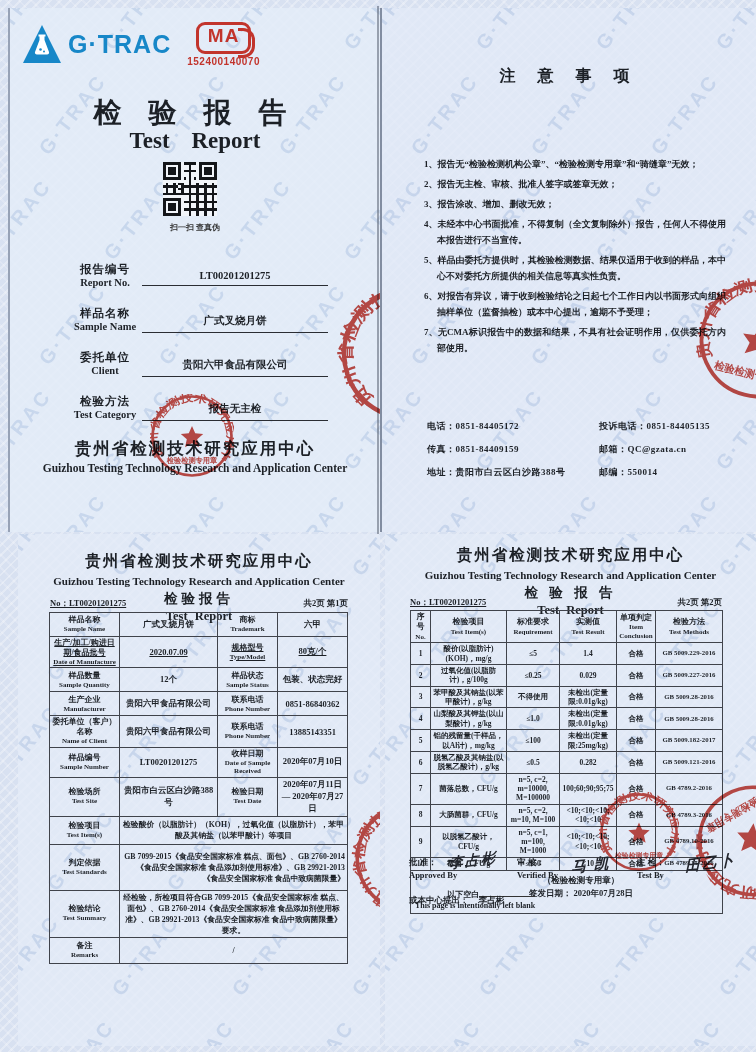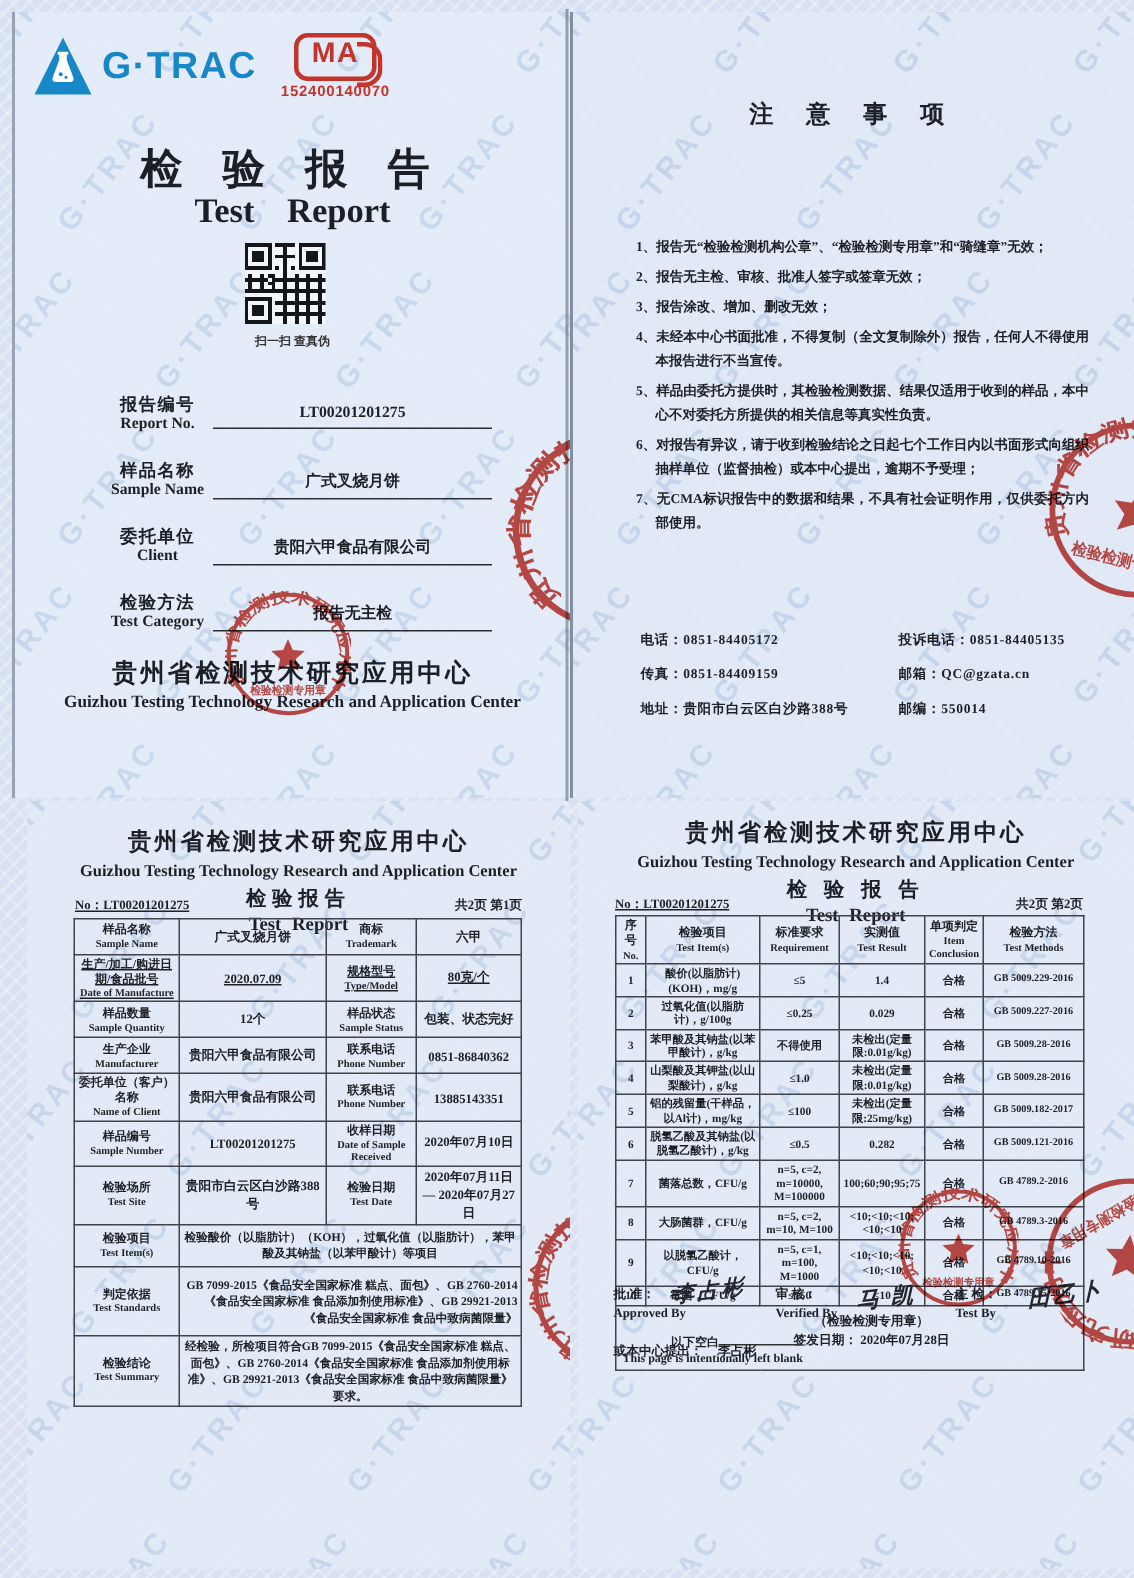--- a/index.html
+++ b/index.html
@@ -542,20 +542,27 @@
             </td>
             <td class="val" colspan="3" style="font-size: 7.8px; text-align: right;">GB 7099-2015《食品安全国家标准 糕点、面包》、GB 2760-2014《食品安全国家标准 食品添加剂使用标准》、GB 29921-2013《食品安全国家标准 食品中致病菌限量》</td>
           </tr>
           <tr style="height: 40px;">
             <td class="lab">
               <div class="cn">检验结论</div>
               <div class="en">Test Summary</div>
             </td>
             <td class="val" colspan="3" style="font-size: 7.8px; text-align: center;">经检验，所检项目符合GB 7099-2015《食品安全国家标准 糕点、面包》、GB 2760-2014《食品安全国家标准 食品添加剂使用标准》、GB 29921-2013《食品安全国家标准 食品中致病菌限量》要求。</td>
           </tr>
+          <tr style="height: 26px;">
+            <td class="lab">
+              <div class="cn">备注</div>
+              <div class="en">Remarks</div>
+            </td>
+            <td class="val" colspan="3" style="font-size: 7.8px; text-align: center;">/</td>
+          </tr>
         </tbody>
     </table>
     <div class="seal" style="right:-86px;top:268px;width:112px;height:112px;transform:rotate(-30deg)"><svg viewBox="0 0 100 100">
           <defs>
             <path id="arc3" d="M 16,74 A 41.5,41.5 0 1 1 84,74" fill="none"></path>
           </defs>
           <circle cx="50" cy="50" r="47" fill="none" stroke="#c2342c" stroke-width="3.2"></circle>
           <text font-size="12.5" font-weight="bold" fill="#c2342c" font-family="'Liberation Serif',serif"><textPath href="#arc3" textLength="200" lengthAdjust="spacingAndGlyphs">贵州省检测技术研究应用中心</textPath></text>
           <polygon fill="#c2342c" points="50,38 53.82,46.74 63.31,47.67 56.18,54.01 58.23,63.33 50,58.5 41.77,63.33 43.82,54.01 36.69,47.67 46.18,46.74"></polygon>
           <text x="50" y="82" text-anchor="middle" font-size="9" font-weight="bold" fill="#c2342c" textLength="60" lengthAdjust="spacingAndGlyphs" font-family="'Liberation Serif',serif">检验检测专用章</text>

